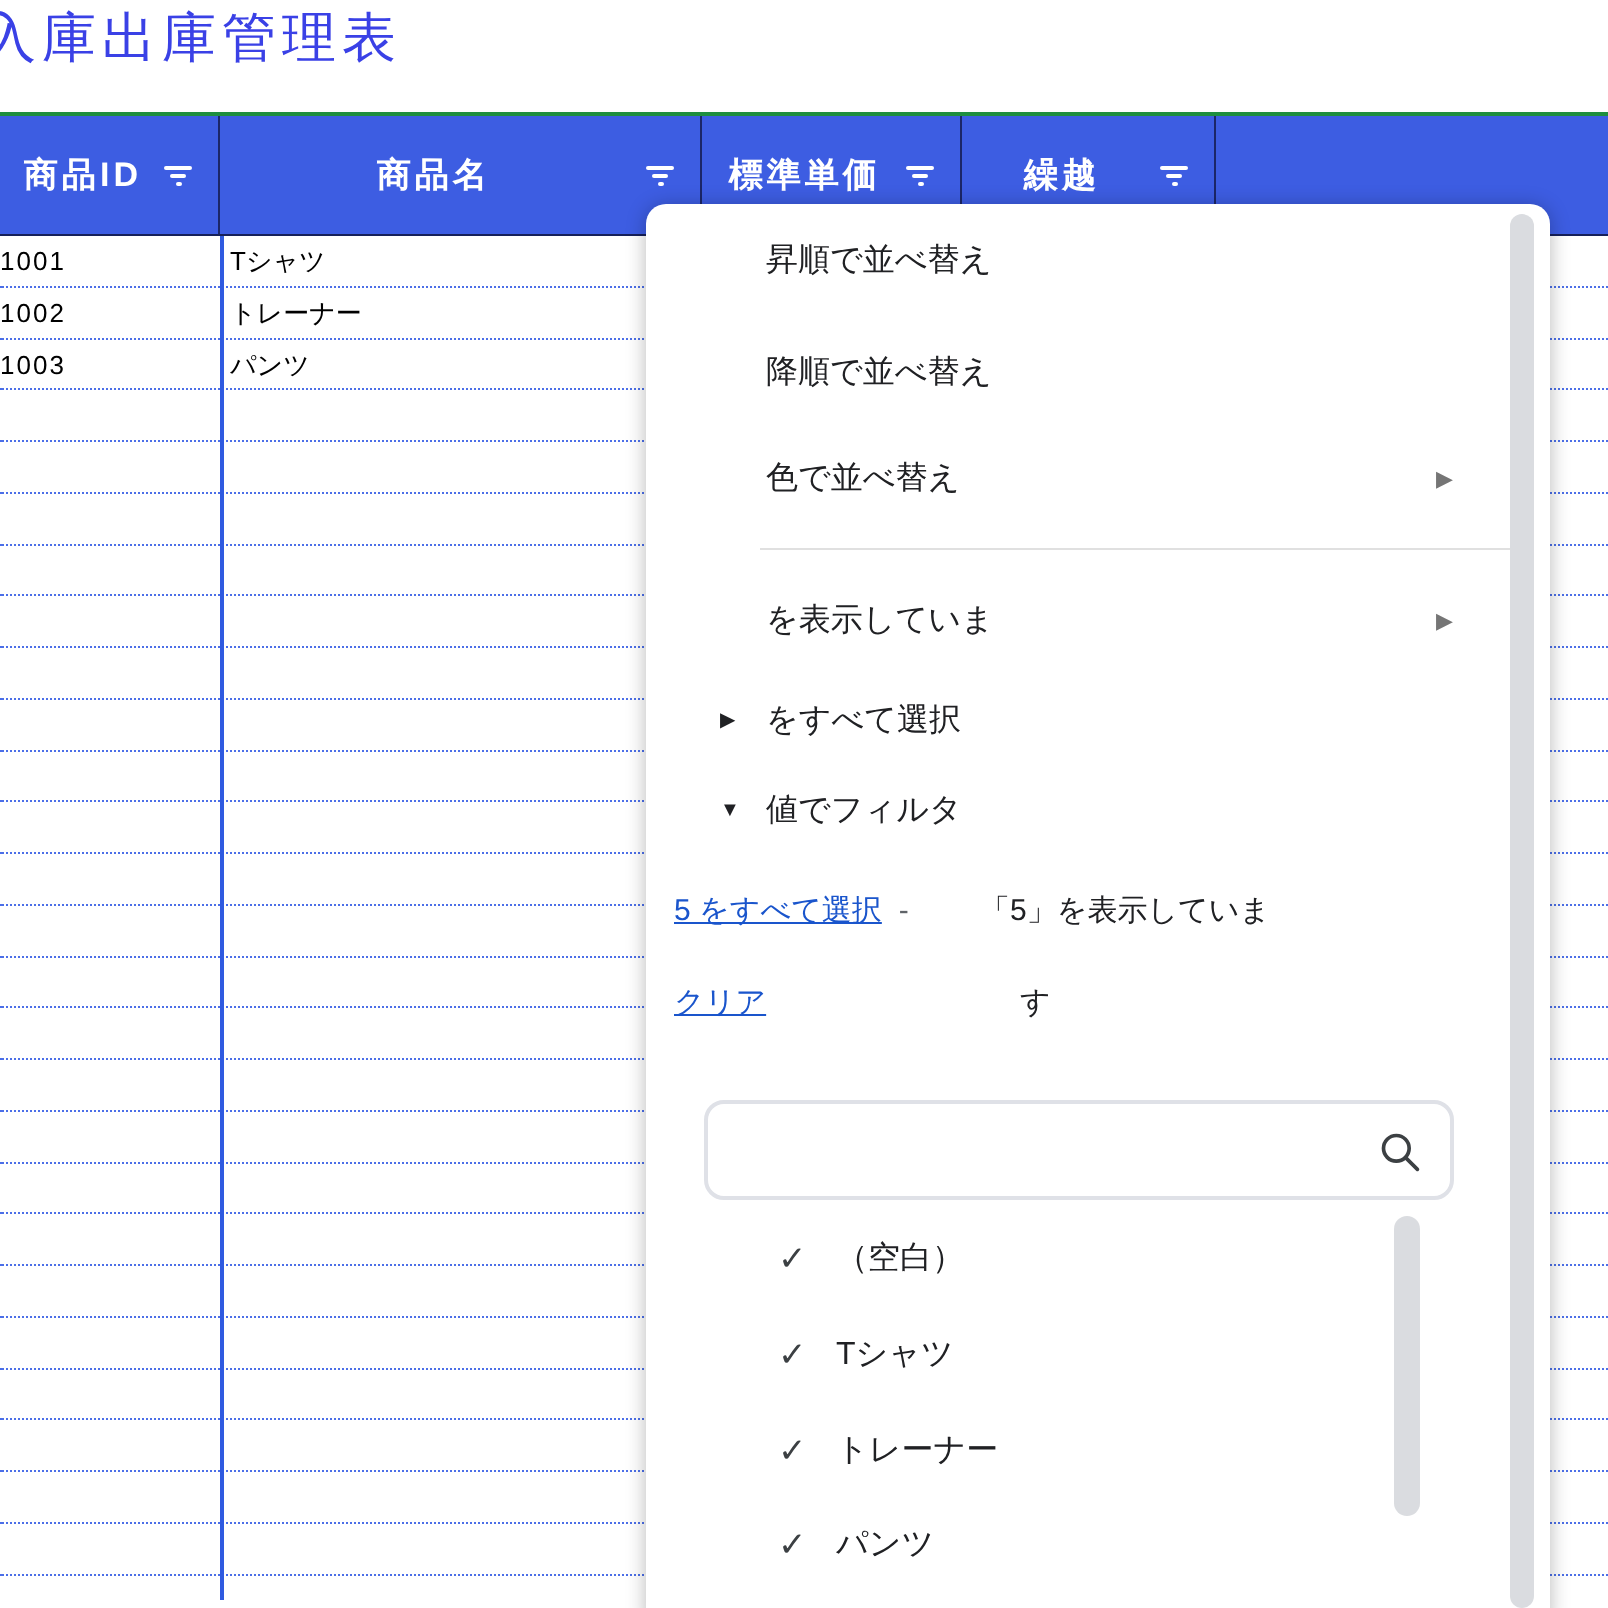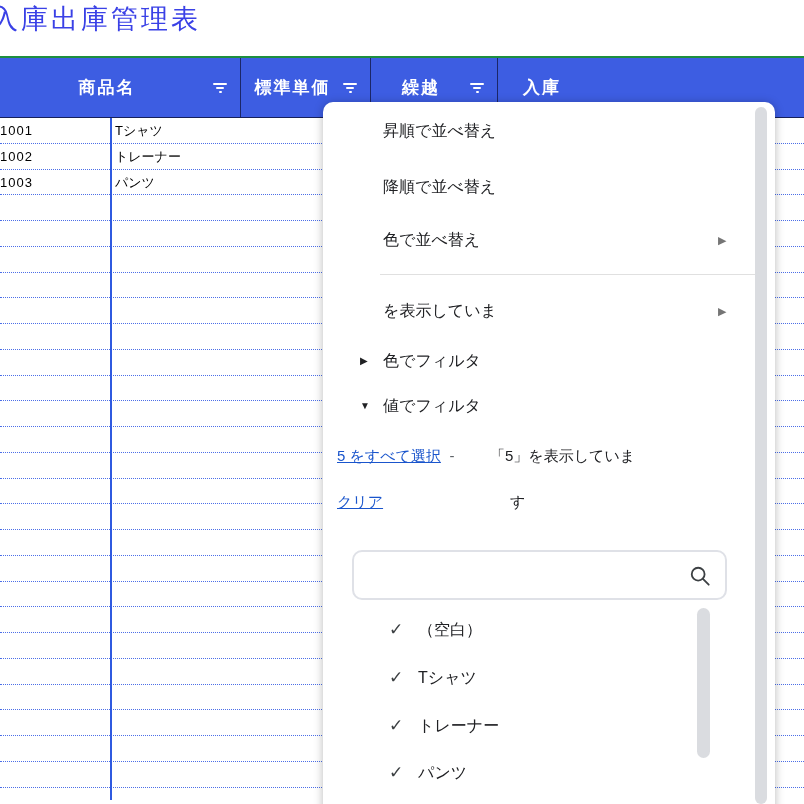--- a/index.html
+++ b/index.html
@@ -94,20 +94,28 @@
 </style>
 </head>
 <body>
 
 <div id="screen">
 
   <div class="sheet-title">入庫出庫管理表</div>
   <div class="green-line"></div>
 
   <div class="header-row">
+    <div class="hcell hc0">
+      <span class="hlabel">商品ID</span>
+      <span class="filter-btn">
+          <i></i>
+          <i></i>
+          <i></i>
+        </span>
+    </div>
     <div class="hcell hc1">
       <span class="hlabel">商品名</span>
       <span class="filter-btn">
           <i></i>
           <i></i>
           <i></i>
         </span>
     </div>
     <div class="hcell hc2">
       <span class="hlabel">標準単価</span>
@@ -117,23 +125,20 @@
           <i></i>
         </span>
     </div>
     <div class="hcell hc4">
       <span class="hlabel">繰越</span>
       <span class="filter-btn">
           <i></i>
           <i></i>
           <i></i>
         </span>
-    </div>
-    <div class="hcell hc5">
-      <span class="hlabel">入庫</span>
     </div>
   </div>
 
   <div class="grid-rows">
       <div class="grid-row"></div>
       <div class="grid-row"></div>
       <div class="grid-row"></div>
       <div class="grid-row"></div>
       <div class="grid-row"></div>
       <div class="grid-row"></div>
@@ -185,21 +190,21 @@
 
     <div class="divider"></div>
 
     <div class="mi mi-filtercolor">
       <span>を表示していま</span>
       <span class="sub-arrow">▶</span>
     </div>
 
     <div class="mi mi-cond">
       <span class="toggle-arrow">▶</span>
-      <span>色でフィルタ</span>
+      <span>をすべて選択</span>
     </div>
 
     <div class="mi mi-values">
       <span class="toggle-arrow">▼</span>
       <span>値でフィルタ</span>
     </div>
 
     <div class="link-row lr1">
       <span class="blue-link">5 をすべて選択</span>
       <span class="link-dash">-</span>

